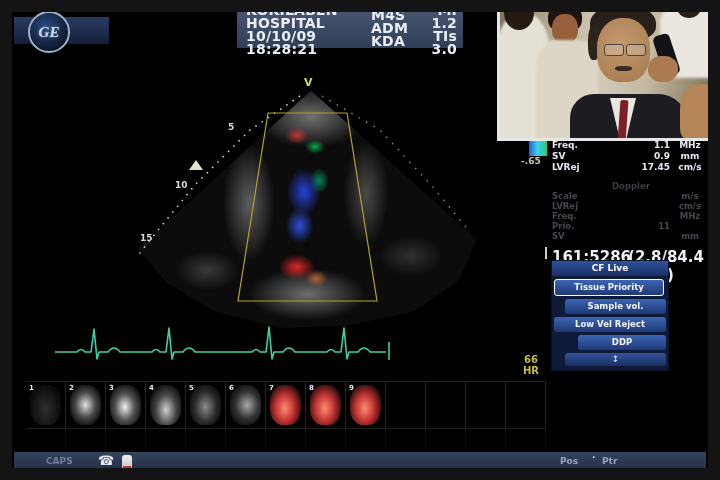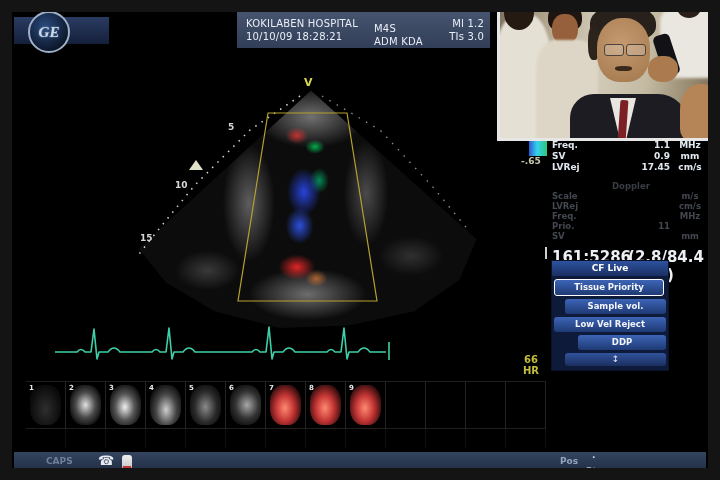--- a/index.html
+++ b/index.html
@@ -13,23 +13,23 @@
   
   .ge-band{position:absolute;left:14px;top:17px;width:95px;height:27px;
     background:linear-gradient(#2a3c62,#141f3a);z-index:5;}
   .ge-logo{position:absolute;left:28px;top:11px;width:38px;height:38px;border-radius:50%;
     border:2px solid #9fb0c8;background:radial-gradient(circle at 40% 35%,#2a4a7e,#0c1628 75%);
     display:flex;align-items:center;justify-content:center;z-index:6;}
   .ge-logo span{font-family:Liberation Serif, serif;font-style:italic;font-weight:bold;
     font-size:15px;color:#cdd8e6;text-shadow:0 0 2px #7fa0c8;}
 
   
-  .header{position:absolute;left:237px;top:12px;width:253px;height:36px;
+  .header{position:absolute;left:237px;top:12px;width:226px;height:36px;
     background:linear-gradient(#46546f,#323e57);z-index:5;display:flex;
-    font-size:10px;font-weight:normal;color:#e9eef7;letter-spacing:.2px;}
+    font-size:14px;font-weight:bold;color:#e9eef7;letter-spacing:.2px;}
   .header .col{display:flex;flex-direction:column;justify-content:center;line-height:13px;}
   .header .c-main{padding-left:9px;width:128px;}
   .header .c-ids{width:62px;justify-content:flex-end;}
   .header .c-idx{flex:1;text-align:right;padding-right:6px;}
 
   
   .inset{position:absolute;left:497px;top:0;width:215px;height:141px;z-index:40;
     border-left:3px solid #e6e6e6;border-bottom:3px solid #e6e6e6;box-sizing:border-box;
     background:linear-gradient(100deg,#7e715e 0%,#b3a78f 22%,#d3ccba 45%,#c4baa2 68%,#77694f 100%);
     overflow:hidden;}
@@ -141,21 +141,21 @@
   
   .statusbar{position:absolute;left:14px;top:452px;width:692px;height:19px;z-index:5;
     background:linear-gradient(#35455f,#212d45);font-size:9px;font-weight:bold;color:#93a4c0;}
   .sb-caps{position:absolute;left:32px;top:4px;color:#6e7f9b;}
   .sb-phone{position:absolute;left:84px;top:1px;font-size:13px;color:#e8ecf2;cursor:pointer;}
   .sb-person{position:absolute;left:108px;top:3px;width:10px;height:13px;cursor:pointer;
     background:linear-gradient(#f0f0f0,#c8c8c8);border-radius:3px 3px 1px 1px;}
   .sb-person::after{content:"";position:absolute;left:1px;bottom:-1px;width:8px;height:3px;background:#c23434;}
   .sb-pos{position:absolute;left:546px;top:4px;cursor:pointer;}
   .sb-dot{position:absolute;left:578px;top:0px;color:#d8dde6;}
-  .sb-ptr{position:absolute;left:572px;top:4px;cursor:pointer;margin-top:10px;}
+  .sb-ptr{position:absolute;left:588px;top:4px;cursor:pointer;}
 </style>
 </head>
 <body>
 
 <div class="frame"></div>
 
 <div class="ge-band"></div>
 <div class="ge-logo">
   <span>GE</span>
 </div>

